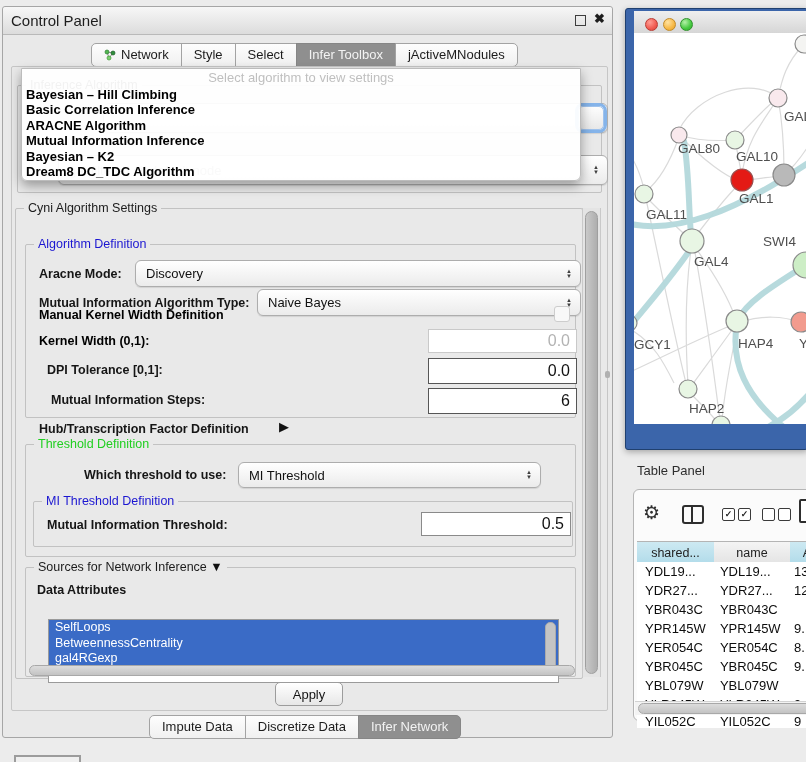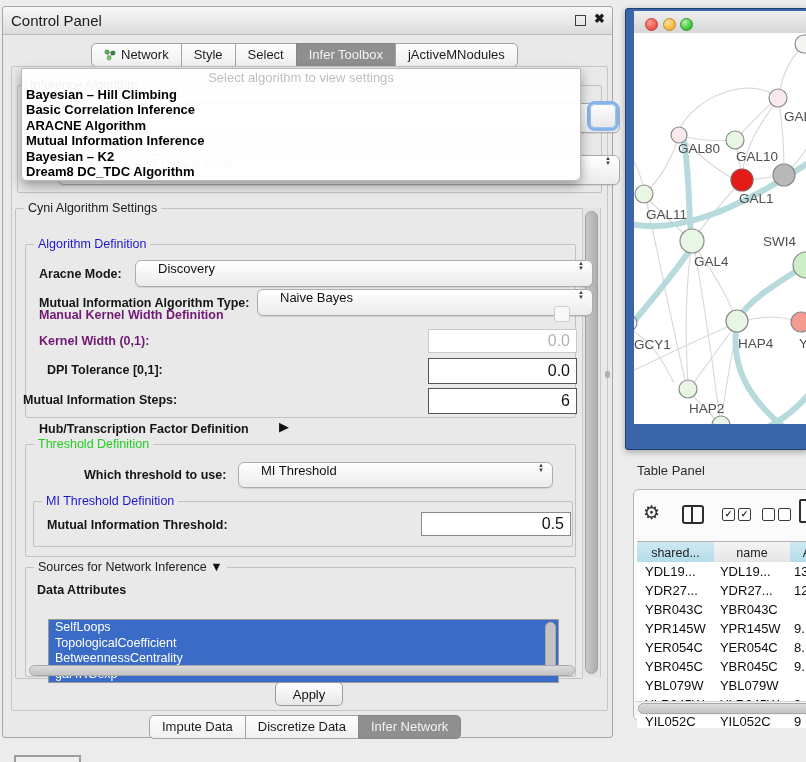--- a/index.html
+++ b/index.html
@@ -28,25 +28,25 @@
   
   .inner{position:absolute;left:8px;top:59px;width:595px;height:643px;background:#e9e9e9;
       border:1px solid #c6c6c6;border-radius:2px;}
 
   
   .grp{position:absolute;border:1px solid #c2c2c2;border-radius:2px;}
   .grp .ttl{position:absolute;top:-8px;left:8px;background:#e9e9e9;padding:0 4px;font-size:12.5px;white-space:nowrap;}
   .t-black{color:#1c1c1c;}  .t-blue{color:#1b16d1;}  .t-green{color:#21cf21;}
 
   .lbl{position:absolute;font-size:12.5px;font-weight:bold;color:#161616;white-space:nowrap;}
-  .lbl.dis{color:#701a75;}
+  .lbl.dis{color:#000000;}
 
   .cmb{position:absolute;background:linear-gradient(#ffffff,#ebebeb);border:1px solid #adadad;
-      border-radius:6px;display:flex;font-size:13px;color:#111;
-      padding-left:22px;box-shadow:0 1px 1px rgba(0,0,0,.10);}
+      border-radius:6px;display:flex;align-items:center;font-size:13px;color:#111;
+      padding-left:10px;box-shadow:0 1px 1px rgba(0,0,0,.10);}
   .spin{margin-left:auto;margin-right:8px;display:flex;flex-direction:column;align-items:center;
       font-size:6px;line-height:5px;color:#3e3e3e;}
 
   .fld{position:absolute;background:#fff;border:1px solid #565656;font-size:16px;color:#111;
       display:flex;align-items:center;justify-content:flex-end;padding-right:6px;}
   .fld.dis{border:1px solid #c9c9c9;color:#b3b3b3;}
   .fld.mid{border:1px solid #8a8a8a;}
 
   .chk{position:absolute;width:14px;height:14px;border:1px solid #cdcdcd;border-radius:3px;background:#f8f8f8;}
 
@@ -192,21 +192,21 @@
     <span class="lbl dis" style="left:36px;top:327px;">Kernel Width (0,1):</span>
     <div class="fld dis" style="left:425px;top:322px;width:141px;height:22px;">
       <span>0.0</span>
     </div>
 
     <span class="lbl" style="left:36px;top:356px;padding-left:8px;">DPI Tolerance [0,1]:</span>
     <div class="fld" style="left:425px;top:351px;width:141px;height:24px;">
       <span>0.0</span>
     </div>
 
-    <span class="lbl" style="left:20px;top:386px;">Mutual Information Steps:</span>
+    <span class="lbl" style="left:48px;top:386px;">Mutual Information Steps:</span>
     <div class="fld" style="left:425px;top:381px;width:141px;height:24px;">
       <span>6</span>
     </div>
 
     <span class="lbl" style="left:36px;top:415px;">Hub/Transcription Factor Definition</span>
     <span class="abs" style="left:276px;top:412px;font-size:13px;color:#111;">▶</span>
 
     <div class="grp" style="left:22px;top:437px;width:549px;height:111px;">
       <span class="ttl t-green">Threshold Definition</span>
     </div>
@@ -230,21 +230,20 @@
 
     <div class="grp" style="left:22px;top:560px;width:549px;height:108px;">
       <span class="ttl t-black">
         <span>Sources for Network Inference</span>
         <span style="color:#111;">▼</span>
       </span>
     </div>
     <span class="lbl" style="left:34px;top:576px;">Data Attributes</span>
     <div class="listbox" style="left:45px;top:612px;width:509px;height:62px;">
       <div class="row sel">SelfLoops</div>
-      <div class="row sel">TopologicalCoefficient</div>
       <div class="row sel">BetweennessCentrality</div>
       <div class="row sel">gal4RGexp</div>
       <div class="abs" style="right:2px;top:2px;width:9px;height:52px;background:#c4c4c4;border-radius:5px;border:1px solid #ababab;"></div>
     </div>
     <div class="hsb-thumb" style="left:26px;top:658px;width:544px;height:9px;"></div>
 
     <div class="btn" style="left:272px;top:675px;width:66px;height:22px;">
       <span>Apply</span>
     </div>
 

